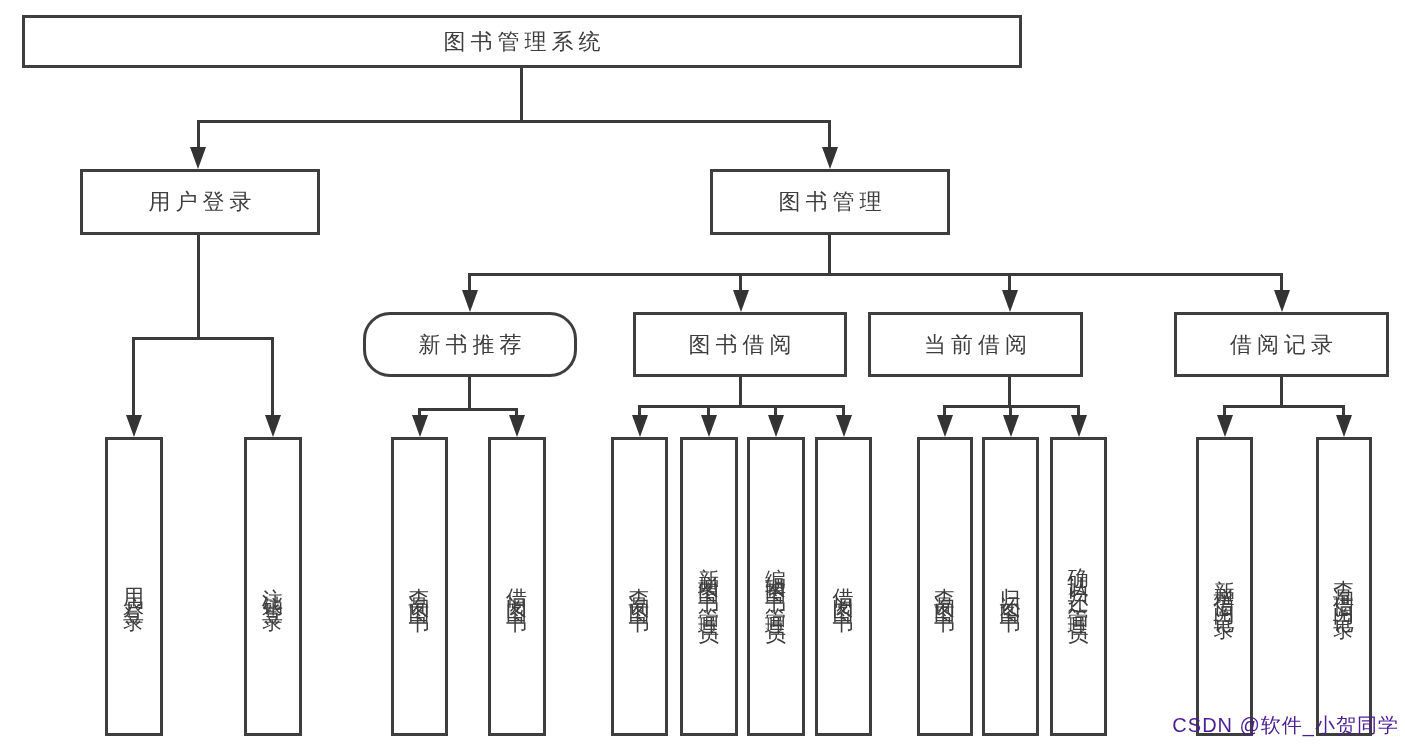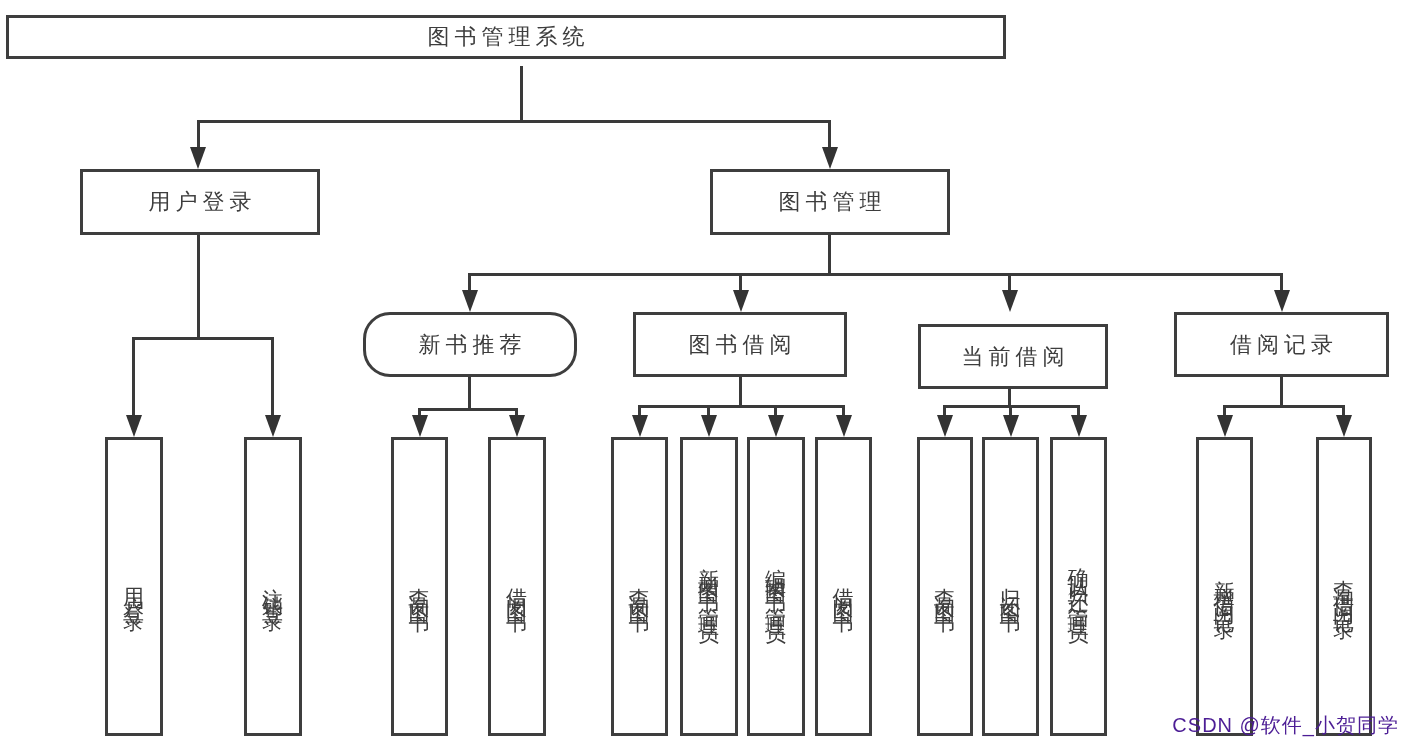--- a/index.html
+++ b/index.html
@@ -110,38 +110,38 @@
   <div class="arrow" style="left:1003px; top:415px;"></div>
   <div class="arrow" style="left:1071px; top:415px;"></div>
 
   <div class="vline" style="left:1280px; top:375px; height:32px;"></div>
   <div class="hline" style="left:1223px; top:405px; width:122px;"></div>
   <div class="vline" style="left:1223px; top:405px; height:13px;"></div>
   <div class="vline" style="left:1342px; top:405px; height:13px;"></div>
   <div class="arrow" style="left:1217px; top:415px;"></div>
   <div class="arrow" style="left:1336px; top:415px;"></div>
 
-  <div class="box hnode" style="left:6px; top:15px; width:1000px; height:44px;">
+  <div class="box hnode" style="left:22px; top:15px; width:1000px; height:53px;">
     <span>图书管理系统</span>
   </div>
 
   <div class="box hnode" style="left:80px; top:169px; width:240px; height:66px;">
     <span>用户登录</span>
   </div>
   <div class="box hnode" style="left:710px; top:169px; width:240px; height:66px;">
     <span>图书管理</span>
   </div>
 
   <div class="box hnode" style="left:363px; top:312px; width:214px; height:65px;border-radius:27px;">
     <span>新书推荐</span>
   </div>
   <div class="box hnode" style="left:633px; top:312px; width:214px; height:65px;">
     <span>图书借阅</span>
   </div>
-  <div class="box hnode" style="left:918px; top:312px; width:190px; height:65px;margin-top:12px;">
+  <div class="box hnode" style="left:868px; top:312px; width:215px; height:65px;">
     <span>当前借阅</span>
   </div>
   <div class="box hnode" style="left:1174px; top:312px; width:215px; height:65px;">
     <span>借阅记录</span>
   </div>
 
   <div class="box vnode" style="left:105px; top:437px; width:58px; height:299px;">
     <span>用户登录</span>
   </div>
   <div class="box vnode" style="left:244px; top:437px; width:58px; height:299px;">

